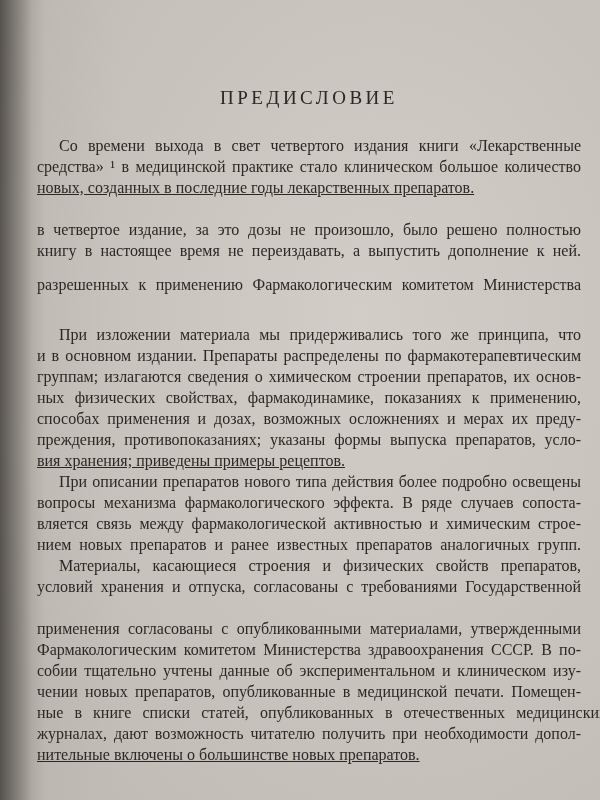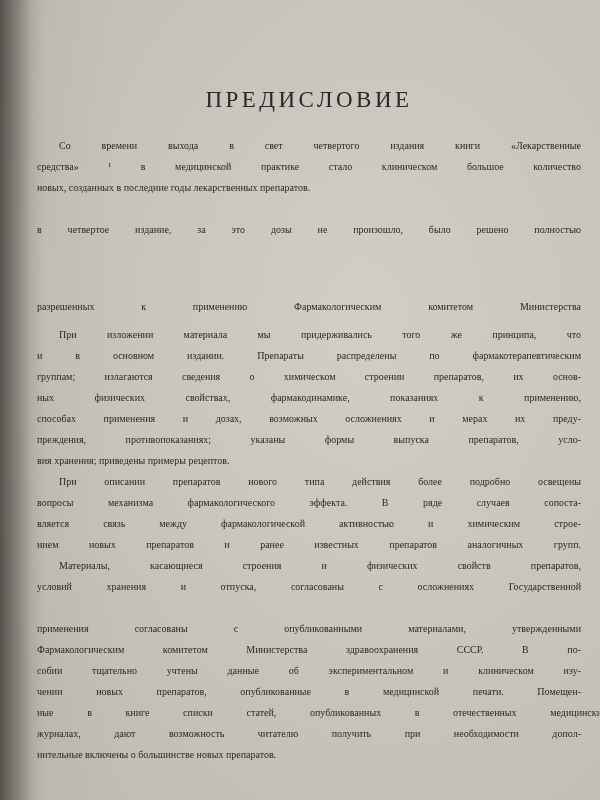--- a/index.html
+++ b/index.html
@@ -12,63 +12,64 @@
     position:absolute; left:0; top:0; width:600px; height:800px;
     background: linear-gradient(90deg, #5a5650 0px, #8e8a83 18px, #b9b4ac 32px, #c8c3bb 45px, #cdc8c0 120px, #cfcac2 600px);
   }
   .vignette {
     position:absolute; left:0; top:0; width:600px; height:800px;
     background: radial-gradient(ellipse at 60% 40%, rgba(255,255,255,0.08), rgba(0,0,0,0.06) 85%);
     pointer-events:none;
   }
   .title {
     position:absolute; left:0; width:600px; top:87px; text-align:center;
-    font-size:23px; letter-spacing:3.5px; color:#2a2724;
+    font-size:19px; letter-spacing:3.5px; color:#2a2724;
     padding-left:18px; box-sizing:border-box;
   }
   .line {
     position:absolute; left:37px; width:544px;
-    font-size:10px; line-height:20px; color:#2b2825;
+    font-size:16px; line-height:20px; color:#2b2825;
     white-space:nowrap; text-align:justify; text-align-last:justify;
   }
   .line.indent { left:59px; width:522px; }
-  .line.last { text-align-last:left; }
+  .line.last { text-align-last:left;text-decoration:underline; }
   .line.cut { width:570px; }
 </style>
 </head>
 <body>
 
 <div class="page">
   <div class="vignette"></div>
 
   <div class="title">ПРЕДИСЛОВИЕ</div>
 
   <div class="line indent" style="top:136px">Со времени выхода в свет четвертого издания книги «Лекарственные</div>
   <div class="line" style="top:157px">средства» ¹ в медицинской практике стало клиническом большое количество</div>
   <div class="line last" style="top:178px">новых, созданных в последние годы лекарственных препаратов.</div>
 
   <div class="line" style="top:220px">в четвертое издание, за это дозы не произошло, было решено полностью</div>
+  <div class="line" style="top:241px">книгу в настоящее время не переиздавать, а выпустить дополнение к ней.</div>
 
-  <div class="line" style="top:297px">разрешенных к применению Фармакологическим комитетом Министерства</div>
+  <div class="line" style="top:275px">разрешенных к применению Фармакологическим комитетом Министерства</div>
 
   <div class="line indent" style="top:325px">При изложении материала мы придерживались того же принципа, что</div>
   <div class="line" style="top:346px">и в основном издании. Препараты распределены по фармакотерапевтическим</div>
   <div class="line" style="top:367px">группам; излагаются сведения о химическом строении препаратов, их основ-</div>
   <div class="line" style="top:388px">ных физических свойствах, фармакодинамике, показаниях к применению,</div>
   <div class="line" style="top:409px">способах применения и дозах, возможных осложнениях и мерах их преду-</div>
   <div class="line" style="top:430px">преждения, противопоказаниях; указаны формы выпуска препаратов, усло-</div>
   <div class="line last" style="top:451px">вия хранения; приведены примеры рецептов.</div>
 
   <div class="line" style="top:493px">вопросы механизма фармакологического эффекта. В ряде случаев сопоста-</div>
   <div class="line indent" style="top:472px">При описании препаратов нового типа действия более подробно освещены</div>
   <div class="line" style="top:514px">вляется связь между фармакологической активностью и химическим строе-</div>
   <div class="line" style="top:535px">нием новых препаратов и ранее известных препаратов аналогичных групп.</div>
 
   <div class="line indent" style="top:556px">Материалы, касающиеся строения и физических свойств препаратов,</div>
-  <div class="line" style="top:577px">условий хранения и отпуска, согласованы с осложнениях Государственной</div>
+  <div class="line" style="top:577px">условий хранения и отпуска, согласованы с требованиями Государственной</div>
   <div class="line" style="top:619px">применения согласованы с опубликованными материалами, утвержденными</div>
   <div class="line" style="top:640px">Фармакологическим комитетом Министерства здравоохранения СССР. В по-</div>
   <div class="line" style="top:661px">собии тщательно учтены данные об экспериментальном и клиническом изу-</div>
   <div class="line" style="top:682px">чении новых препаратов, опубликованные в медицинской печати. Помещен-</div>
   <div class="line cut" style="top:703px">ные в книге списки статей, опубликованных в отечественных медицинских</div>
   <div class="line" style="top:724px">журналах, дают возможность читателю получить при необходимости допол-</div>
   <div class="line last" style="top:745px">нительные включены о большинстве новых препаратов.</div>
 </div>
 
 <style>

